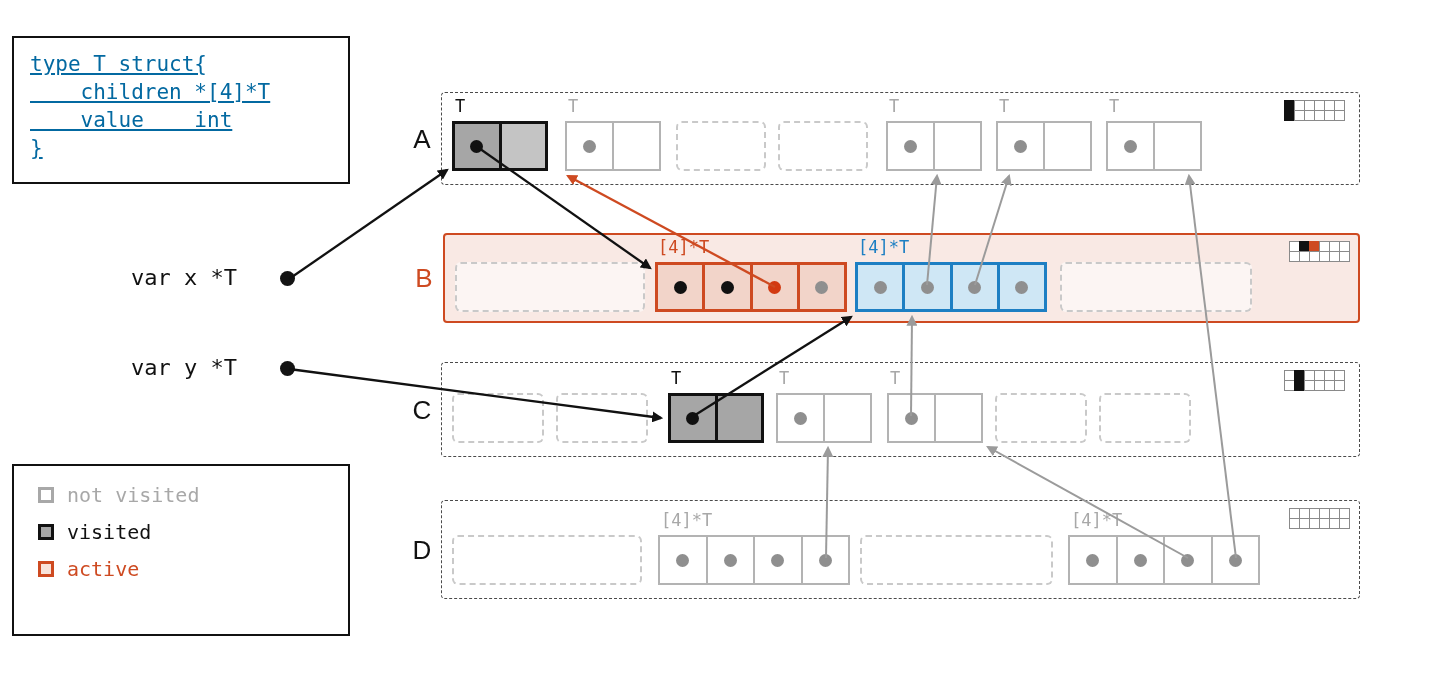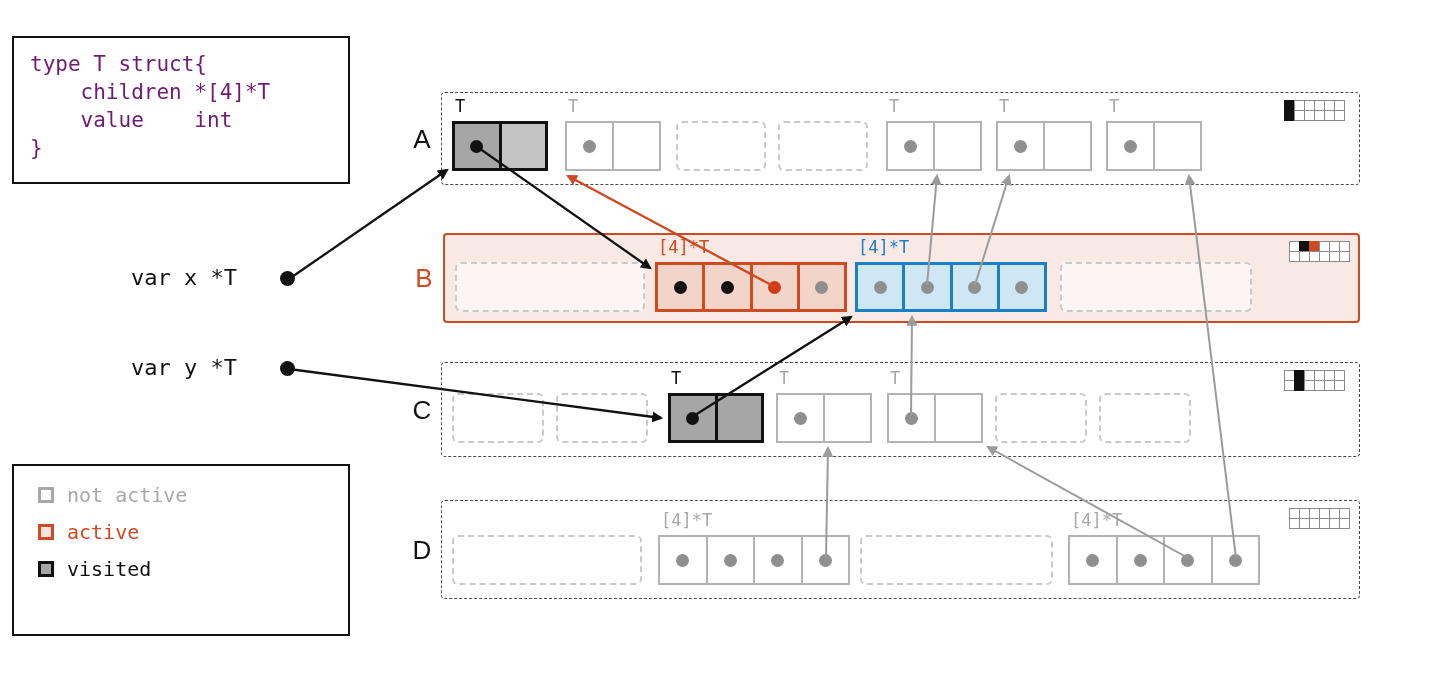--- a/index.html
+++ b/index.html
@@ -5,21 +5,21 @@
   * { margin:0; padding:0; box-sizing:border-box; }
   html,body { background:#ffffff; }
   #stage {
     position:relative; width:1440px; height:675px; background:#fff; overflow:hidden;
     font-family:"DejaVu Sans Mono", monospace;
   }
   .code-box {
     position:absolute; left:12px; top:36px; width:338px; height:148px;
     border:2.5px solid #111; background:#fff; padding:12px 16px;
   }
-  .code-box pre { font:21px/28px "DejaVu Sans Mono", monospace; color:#701a75; white-space:pre; }
+  .code-box pre { font:21px/28px "DejaVu Sans Mono", monospace; color:#0369a1; white-space:pre;text-decoration:underline; }
   .var-row { position:absolute; font-size:22px; line-height:28px; color:#111; }
   .var-x { left:131px; top:264px; }
   .var-y { left:131px; top:354px; }
   .var-dot { position:absolute; width:15px; height:15px; border-radius:50%; background:#141414; }
   .var-x-dot { left:280px; top:271px; }
   .var-y-dot { left:280px; top:361px; }
   .legend-box {
     position:absolute; left:12px; top:464px; width:338px; height:172px;
     border:2.5px solid #111; background:#fff; padding:10px 0 0 24px;
   }
@@ -61,29 +61,29 @@
 
   <div class="var-row var-x">var x *T</div>
   <div class="var-dot var-x-dot"></div>
 
   <div class="var-row var-y">var y *T</div>
   <div class="var-dot var-y-dot"></div>
 
   <div class="legend-box">
     <div class="legend-item">
       <span class="sw" style="border-color: rgb(168, 168, 168); background: rgb(255, 255, 255);"></span>
-      <span class="lbl" style="color: rgb(168, 168, 168);">not active</span>
+      <span class="lbl" style="color: rgb(168, 168, 168);">not visited</span>
+    </div>
+    <div class="legend-item">
+      <span class="sw" style="border-color: rgb(17, 17, 17); background: rgb(166, 166, 166);"></span>
+      <span class="lbl" style="color: rgb(17, 17, 17);">visited</span>
     </div>
     <div class="legend-item">
       <span class="sw" style="border-color: rgb(206, 74, 33); background: rgb(248, 227, 218);"></span>
       <span class="lbl" style="color: rgb(206, 74, 33);">active</span>
-    </div>
-    <div class="legend-item">
-      <span class="sw" style="border-color: rgb(17, 17, 17); background: rgb(166, 166, 166);"></span>
-      <span class="lbl" style="color: rgb(17, 17, 17);">visited</span>
     </div>
   </div>
 
   <svg id="arrow-layer" width="1440" height="675">
       <defs>
         <marker id="ah-black" viewBox="0 0 10 10" refX="8" refY="5" markerWidth="11" markerHeight="11" orient="auto" markerUnits="userSpaceOnUse">
           <path d="M0,0 L10,5 L0,10 z" fill="#111111"></path>
         </marker>
         <marker id="ah-gray" viewBox="0 0 10 10" refX="8" refY="5" markerWidth="11" markerHeight="11" orient="auto" markerUnits="userSpaceOnUse">
           <path d="M0,0 L10,5 L0,10 z" fill="#9b9b9b"></path>

